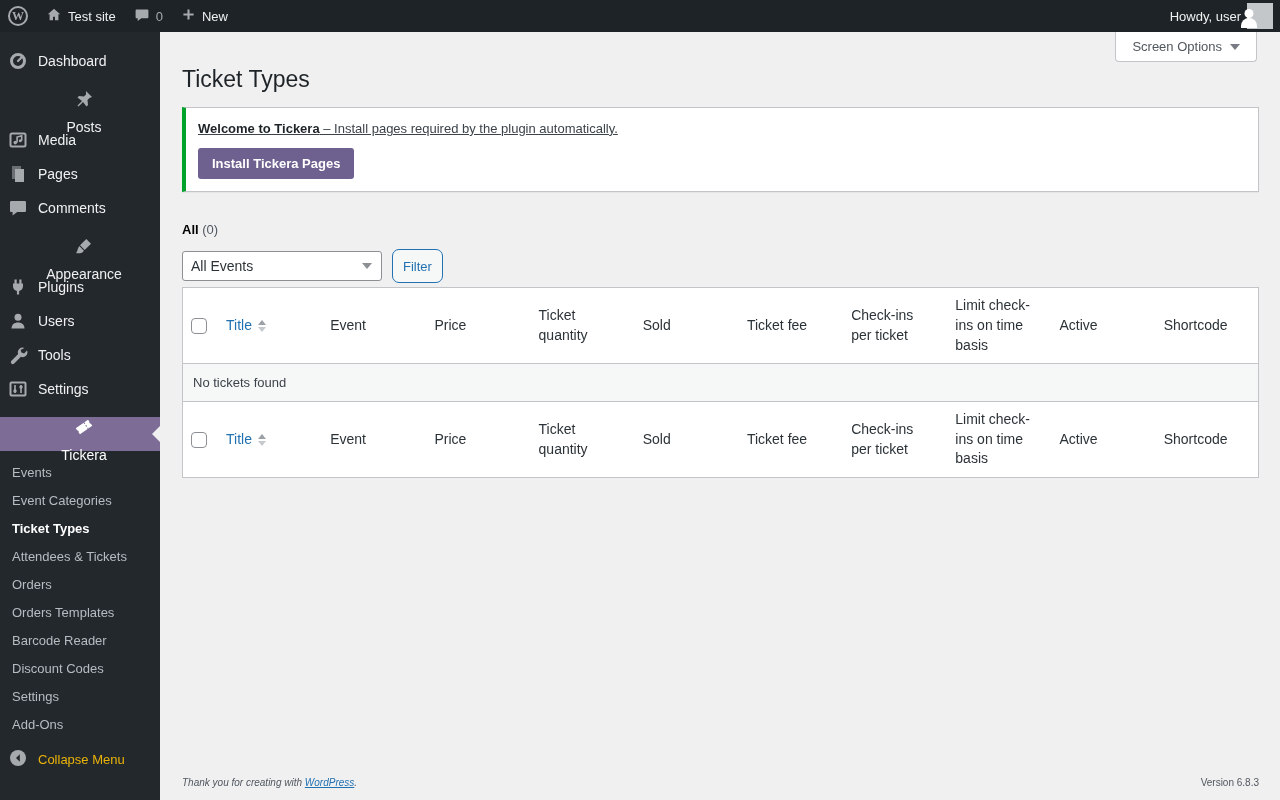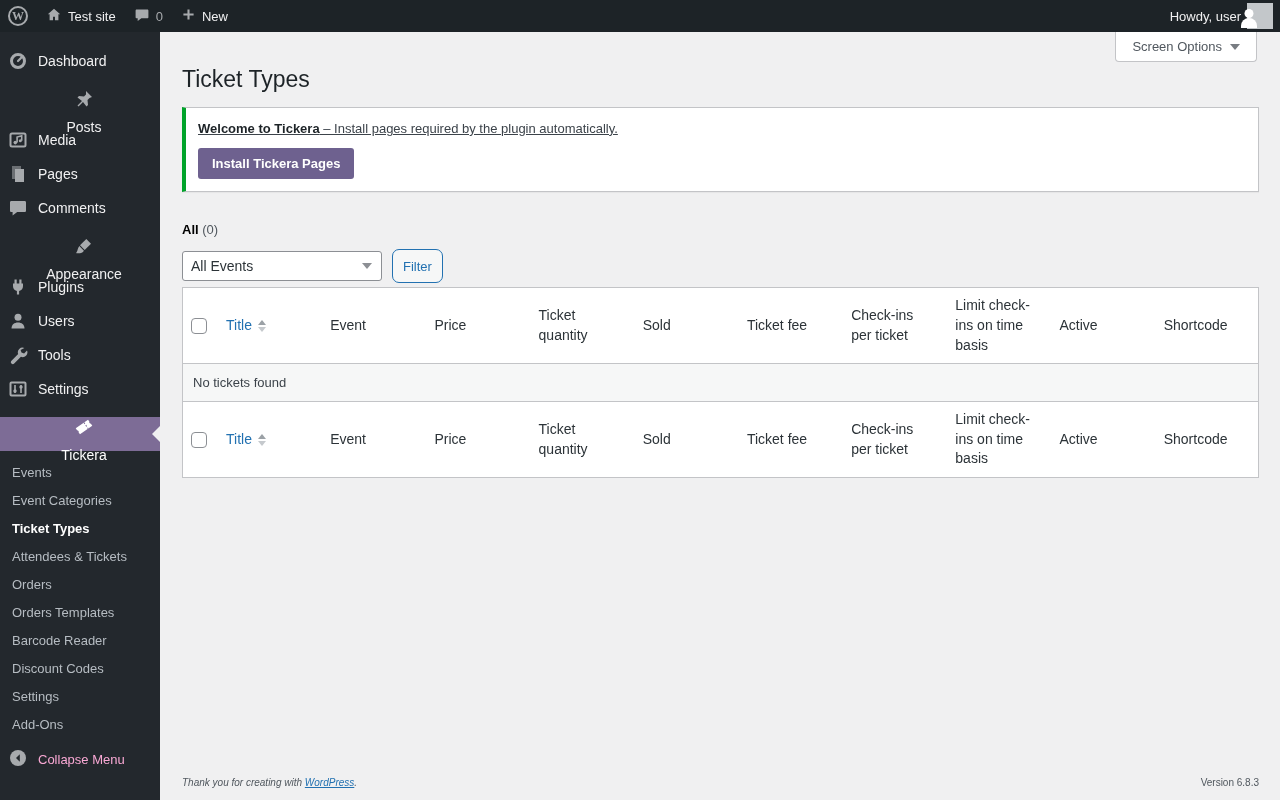--- a/index.html
+++ b/index.html
@@ -53,21 +53,21 @@
   }
   .submenu { padding: 7px 0 8px; }
   .submenu-item {
     height: 28px; display: flex; align-items: center; padding-left: 12px;
     color: #b6bcc2; font-size: 13px; cursor: pointer;
   }
   .submenu-item.current { color: #fff; font-weight: bold; }
   .collapse-menu {
     position: absolute; bottom: 24px; left: 0; right: 0; height: 34px;
     display: flex; align-items: center; gap: 10px; padding-left: 8px;
-    color: #f9a8d4; font-size: 13px; cursor: pointer;
+    color: #eab308; font-size: 13px; cursor: pointer;
   }
 
   
   .content { flex: 1; position: relative; background: #f0f0f1; padding: 12px 21px 0 22px; }
   .screen-options-tab {
     position: absolute; top: 0; right: 23px; background: #fff;
     border: 1px solid #c3c4c7; border-top: none; border-radius: 0 0 4px 4px;
     padding: 7px 16px; color: #50575e; display: flex; align-items: center; gap: 8px; cursor: pointer;
   }
   .caret-down {

